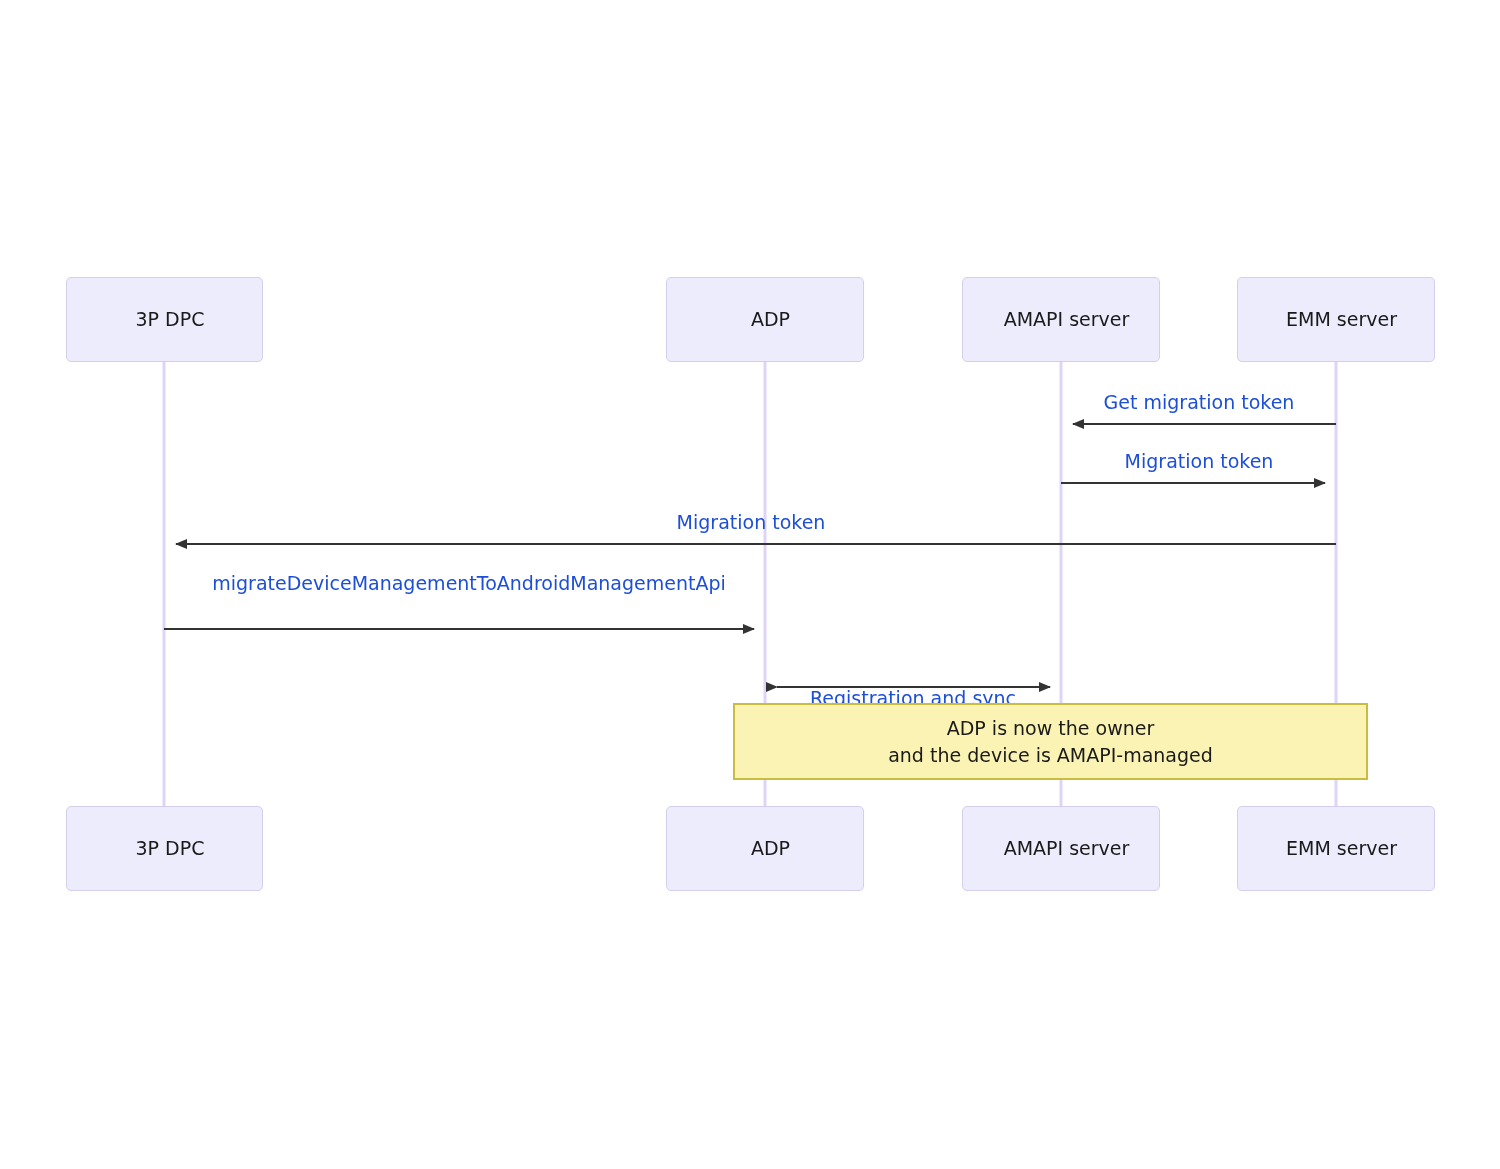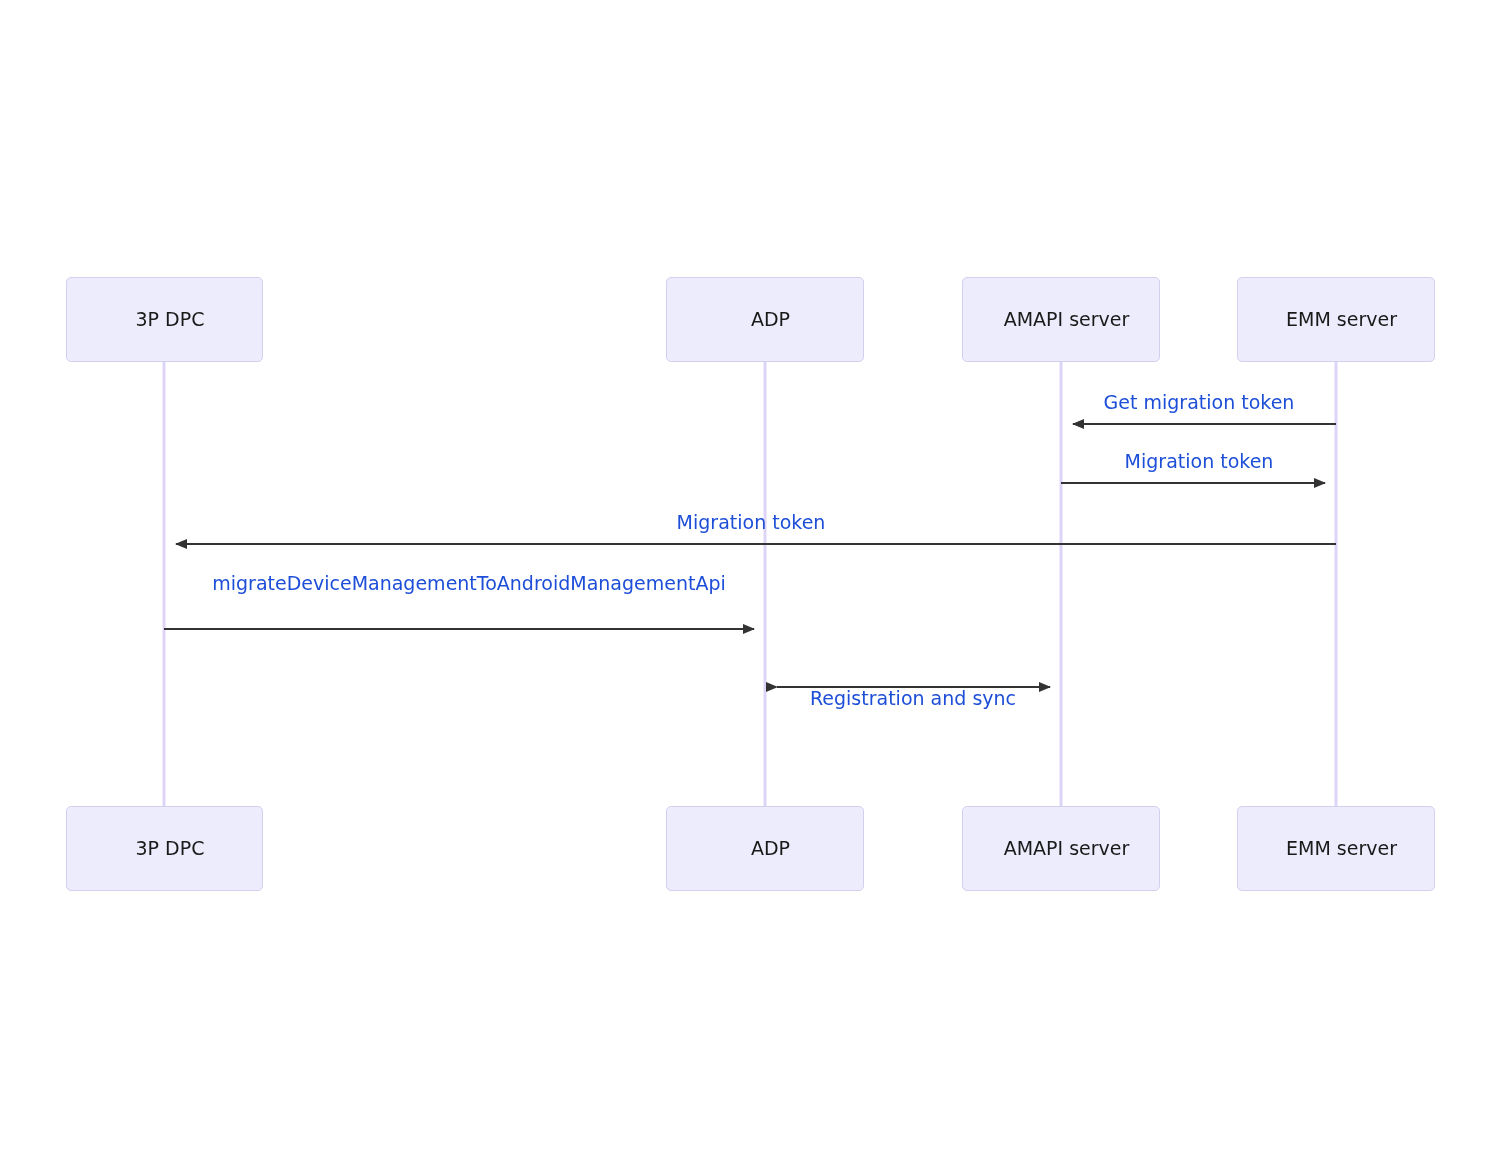--- a/index.html
+++ b/index.html
@@ -135,20 +135,24 @@
   </div>
 
   <div class="msg-label" style="left:469px; top:571px;">
     <div>migrateDeviceManagementToAndroidManagementApi</div>
   </div>
 
   <div class="msg-label" style="left:913px; top:638px;margin-top:48px;">
     <div>Registration and sync</div>
   </div>
 
+  <div class="note-box" style="left:733px; top:703px; width:635px; height:77px;">
+    <div class="note-line">ADP is now the owner</div>
+    <div class="note-line">and the device is AMAPI-managed</div>
+  </div>
 
   <div class="participant-box" style="left:66px; top:806px; width:197px; height:85px;">
     <span class="participant-label">3P DPC</span>
   </div>
 
   <div class="participant-box" style="left:666px; top:806px; width:198px; height:85px;">
     <span class="participant-label">ADP</span>
   </div>
 
   <div class="participant-box" style="left:962px; top:806px; width:198px; height:85px;">

